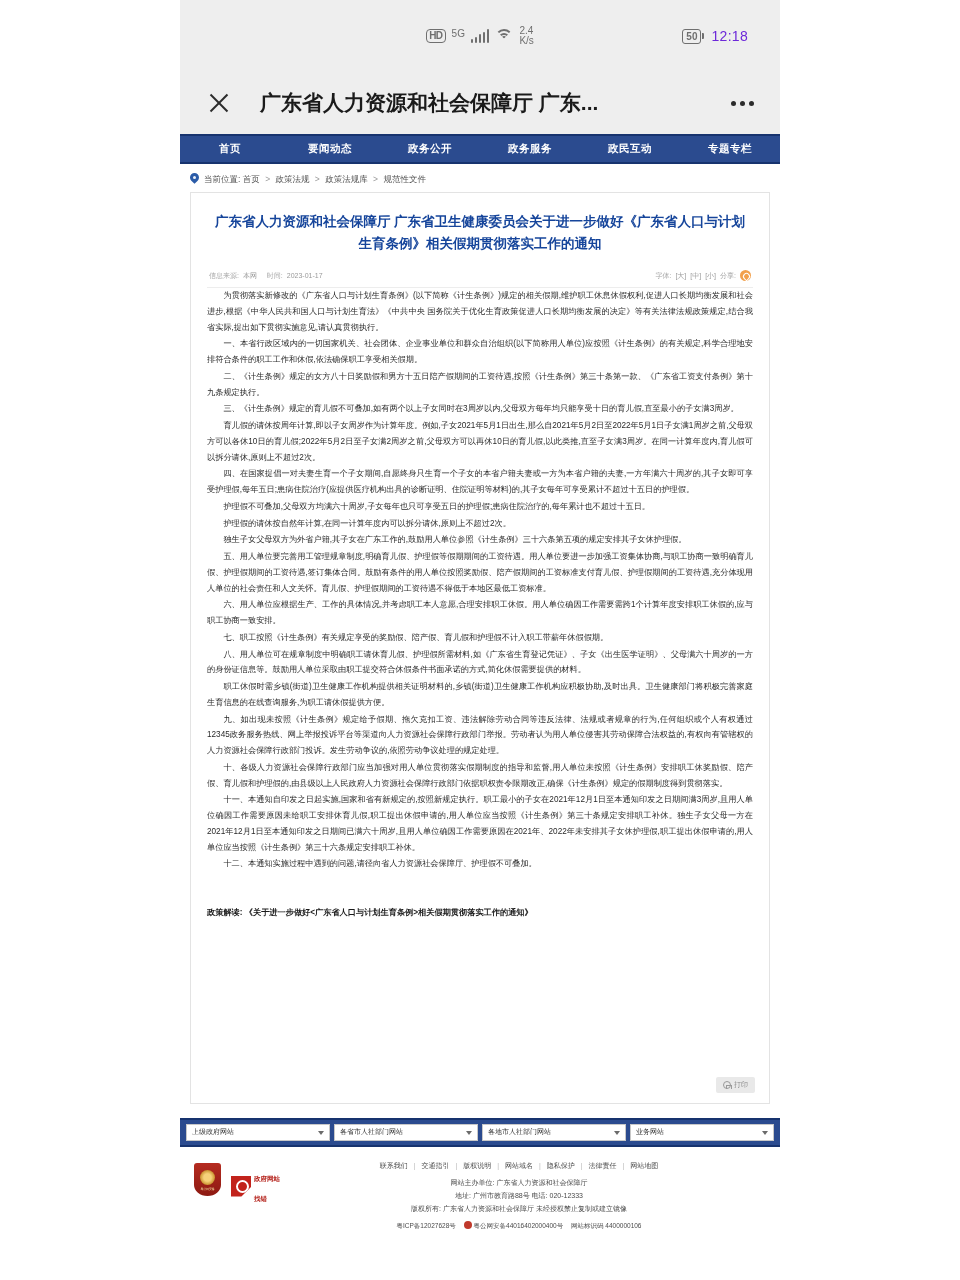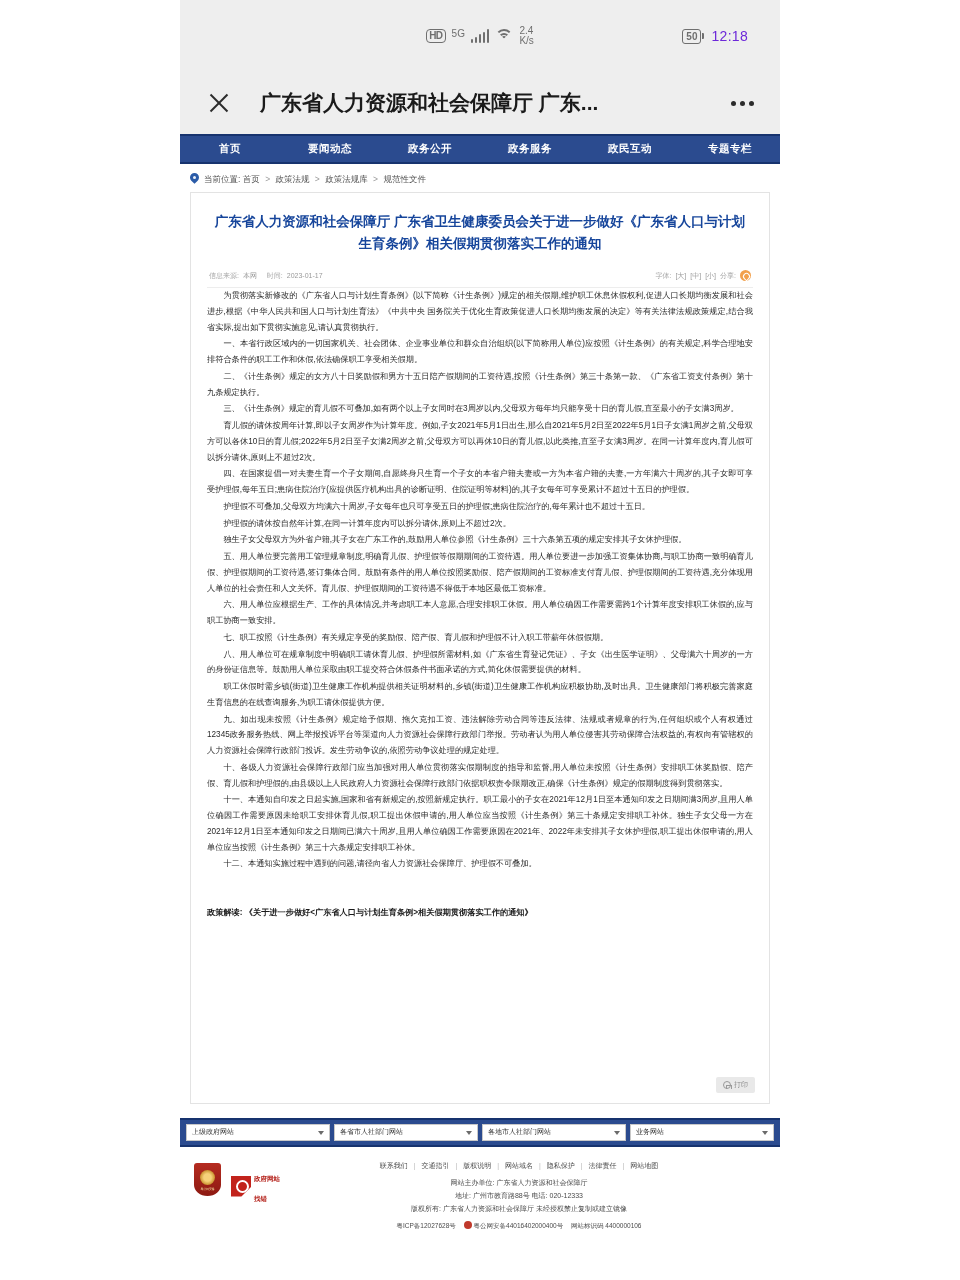--- a/index.html
+++ b/index.html
@@ -95,21 +95,21 @@
 
   
   .card {
     margin: 0 10px; background: #ffffff;
     border: 1px solid #e3e3e3;
     padding: 14px 16px 10px 16px;
     min-height: 912px; position: relative;
   }
   .art-title {
     text-align: center; color: #16459b; font-weight: bold;
-    font-size: 13.5px; line-height: 1.6; padding: 4px 6px 0 6px;
+    font-size: 13.5px; line-height: 1.6; padding: 4px 6px 0 6px; font-family: Liberation Serif, serif;
   }
   .meta {
     display: flex; justify-content: space-between; align-items: center;
     border-bottom: 1px solid #ededed; padding: 8px 2px 6px 2px; margin-top: 8px;
   }
   .meta-left { font-size: 7px; color: #a8a8a8; }
   .meta-left .lbl { margin-right: 2px; }
   .meta-left .val { margin-right: 8px; color: #9a9a9a; }
   .meta-right { display: flex; align-items: center; gap: 4px; font-size: 7px; color: #a8a8a8; }
   .meta-right .fs { color: #9a9a9a; }

